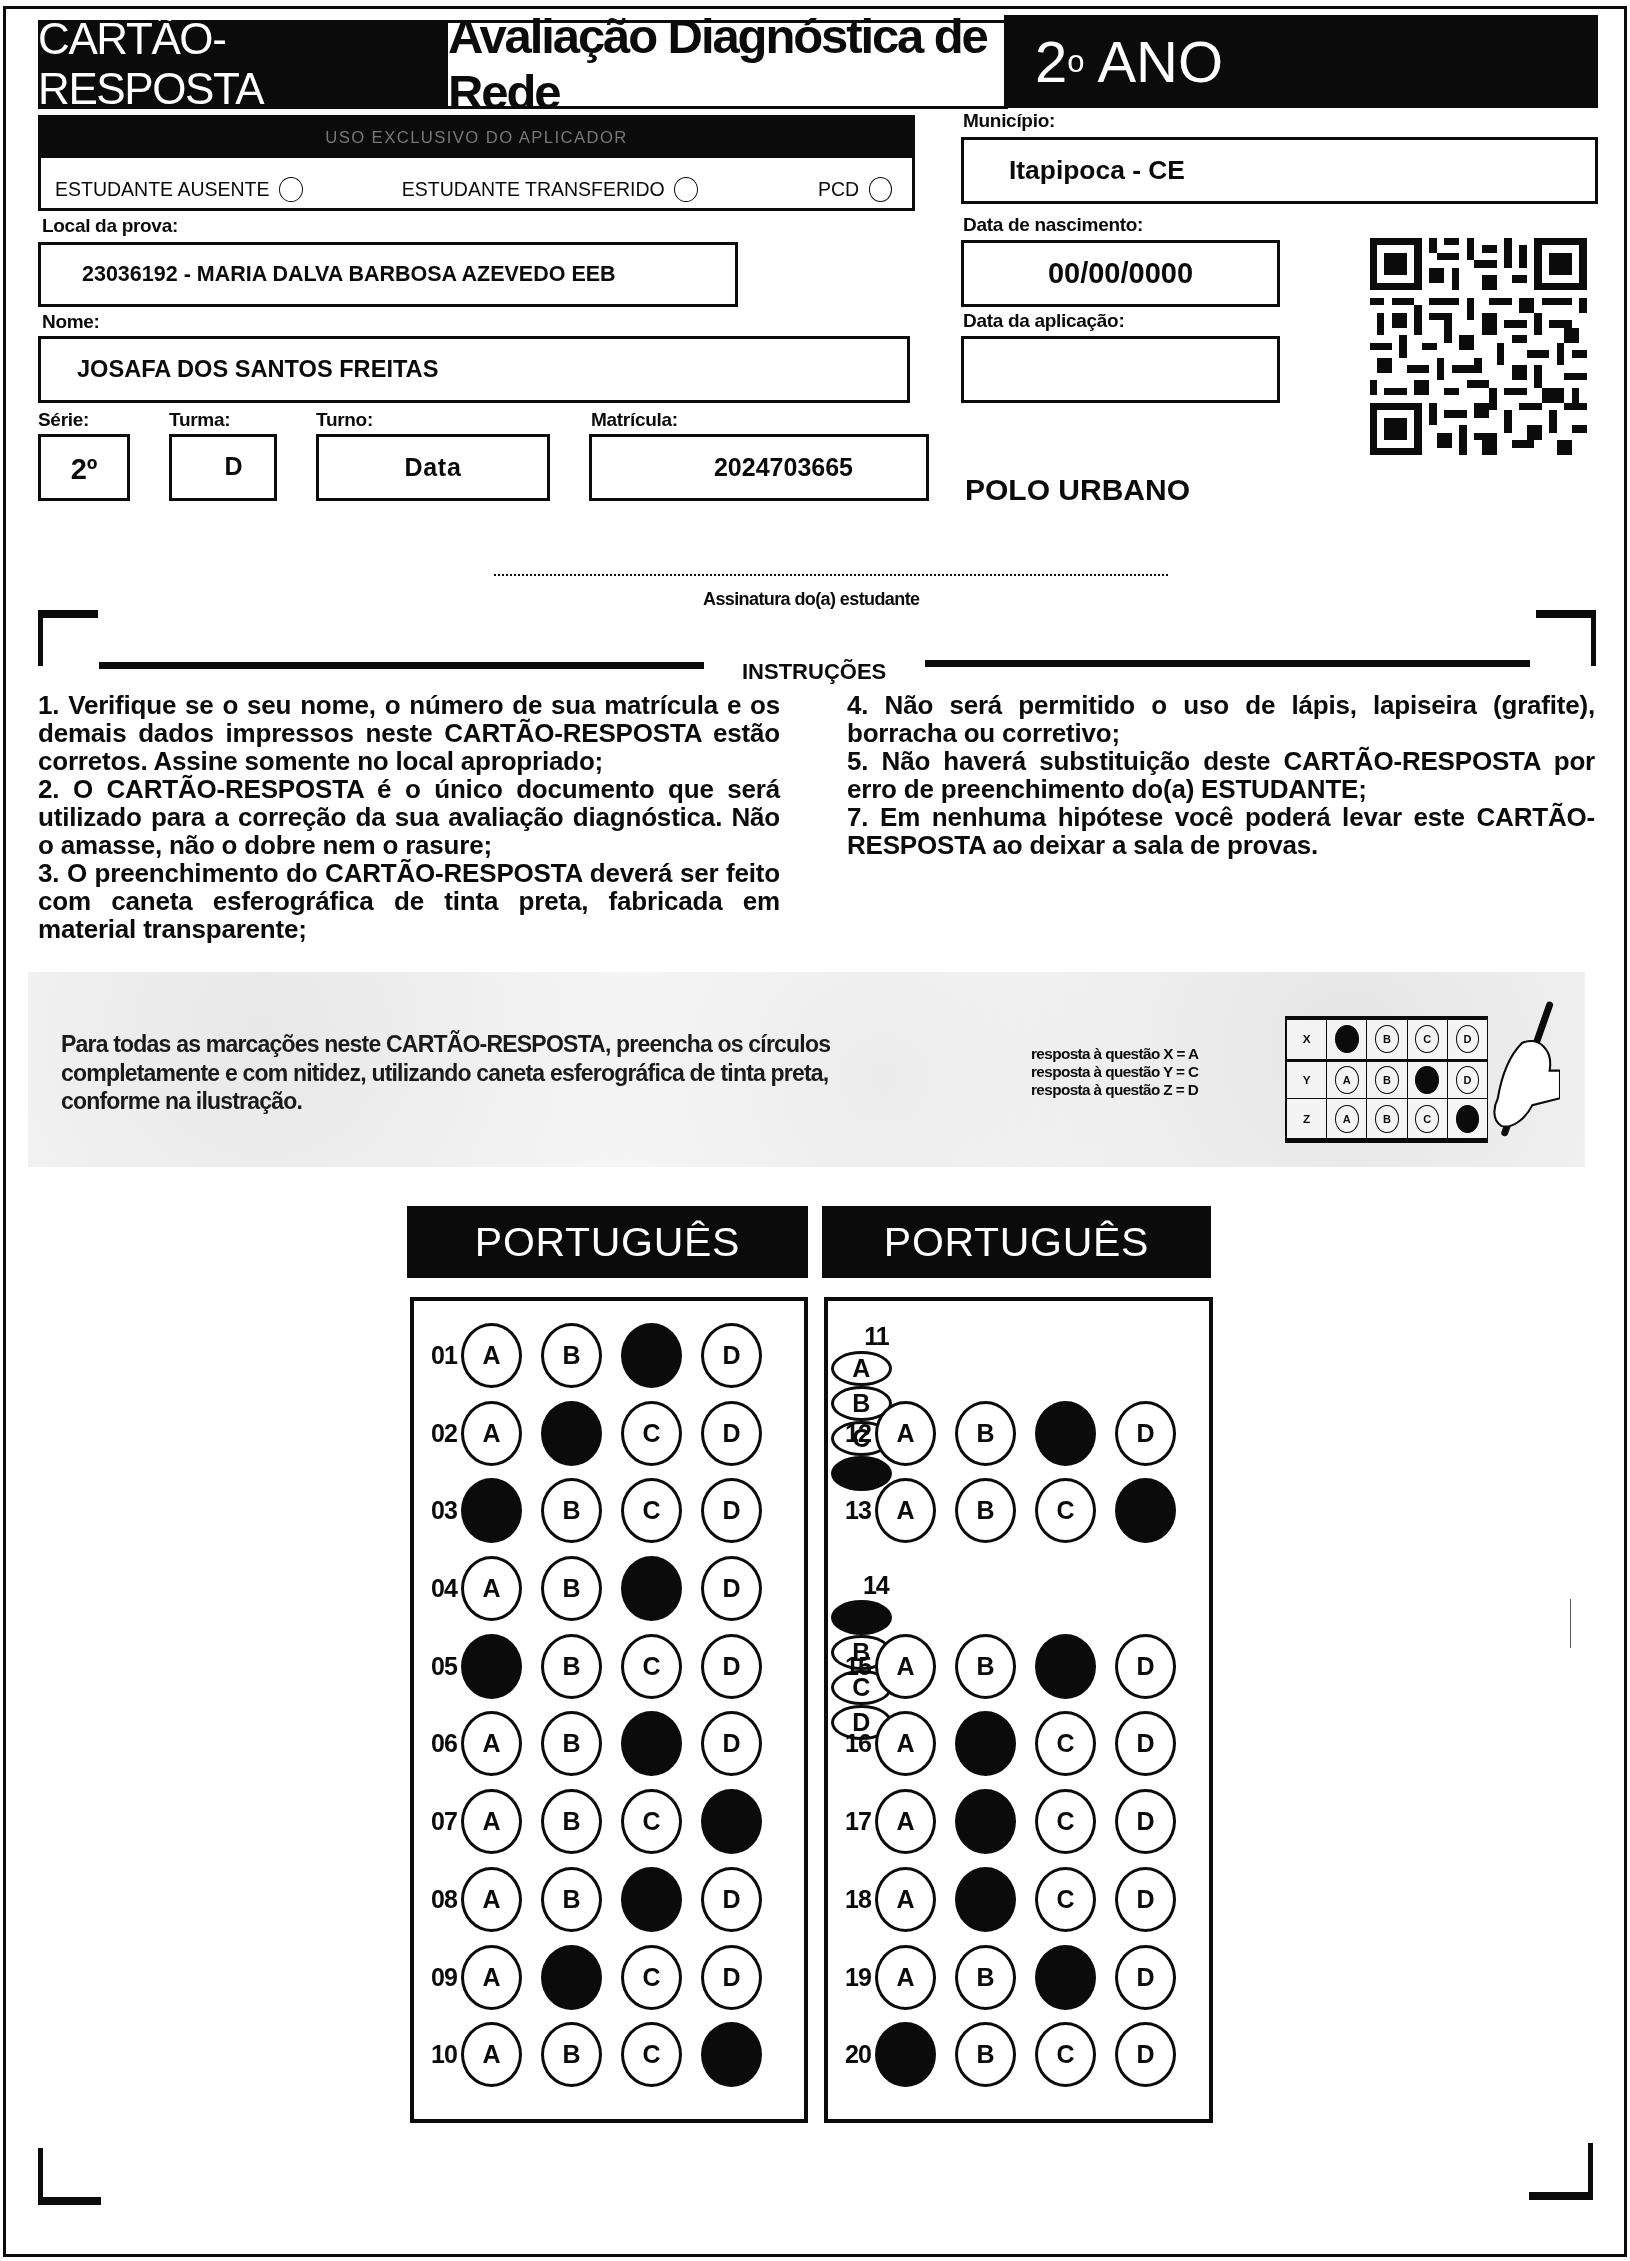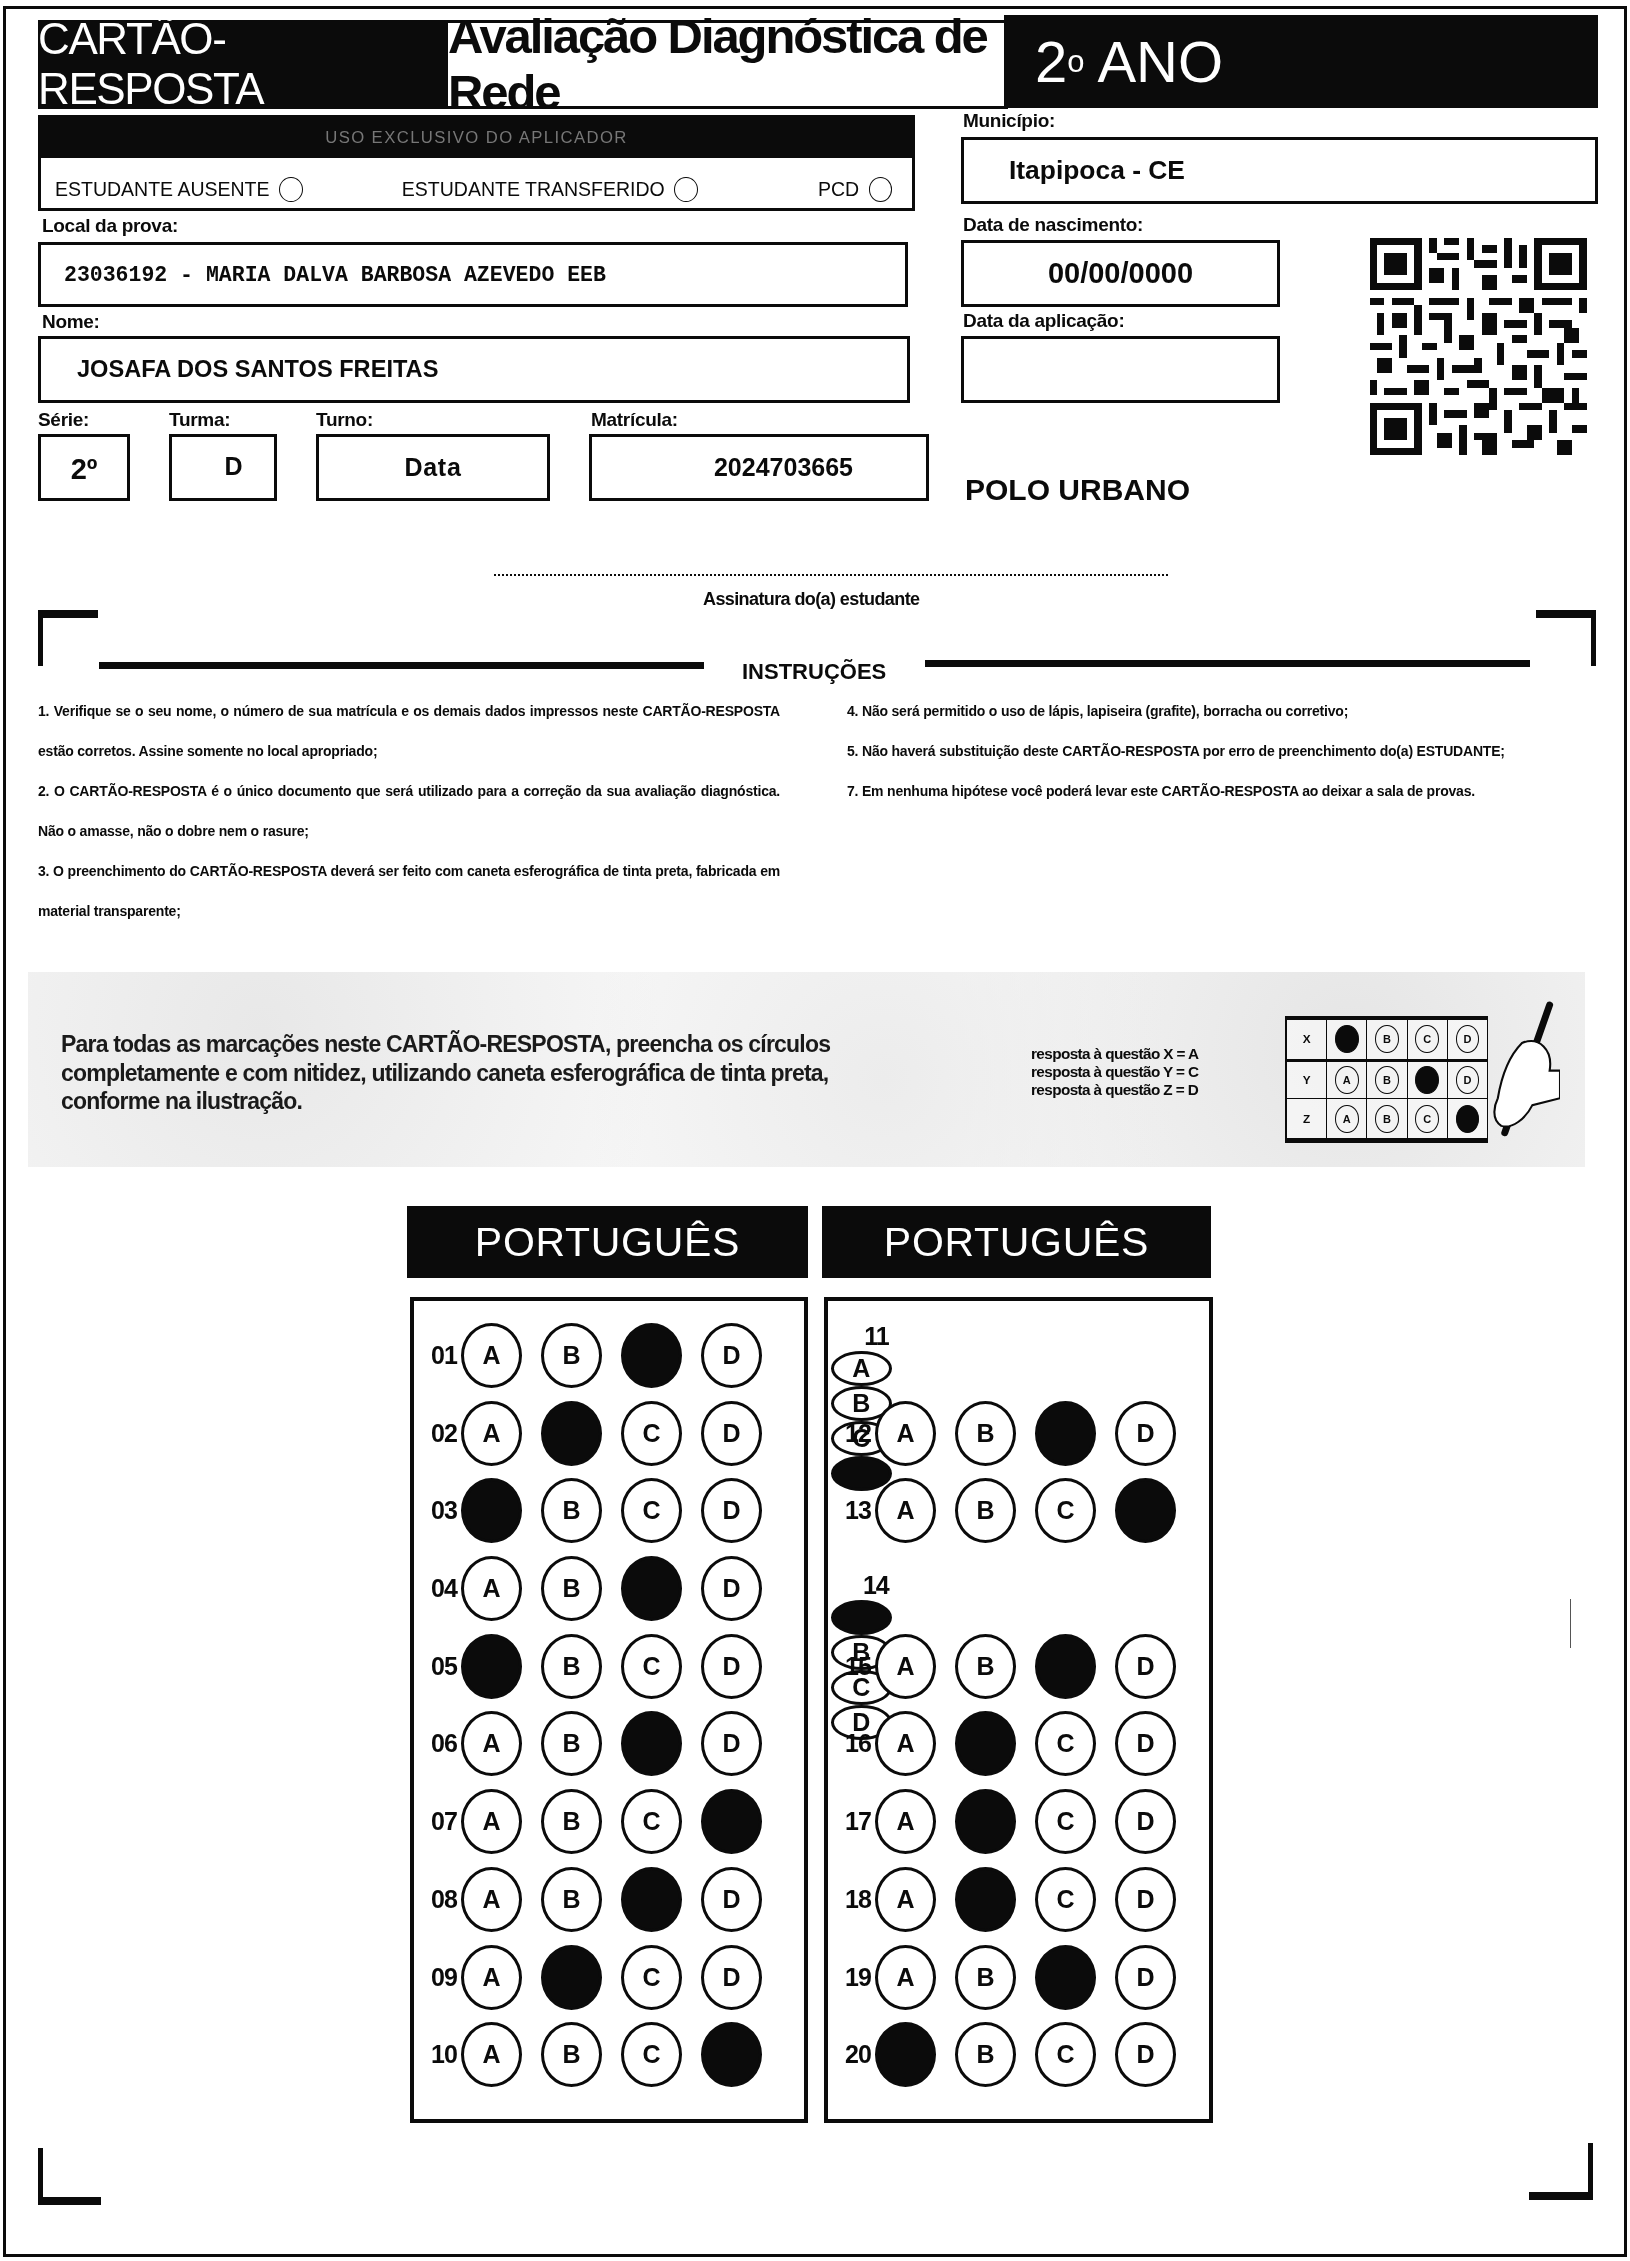--- a/index.html
+++ b/index.html
@@ -19,21 +19,21 @@
   .aplic-row { position: absolute; left: 14px; right: 14px; top: 54px; height: 35px; display: flex; align-items: center; font-size: 19.5px; }
   .aplic-opt { display: flex; align-items: center; gap: 9.7px; }
   .radio { display: inline-block; width: 23.6px; height: 25px; border: 1.7px solid #0b0b0b; border-radius: 50%; background: #fff; }
   .lbl { font-size: 19px; font-weight: bold; letter-spacing: -0.3px; }
   .field { border: 3.5px solid #0b0b0b; background: #fff; display: flex; align-items: center; font-weight: bold; }
   .qr { left: 1368px; top: 238px; width: 220px; height: 217px; }
   .sig-line { left: 494px; top: 574px; width: 674px; border-top: 2.8px dotted #0b0b0b; }
   .corner { border-color: #0b0b0b; border-style: solid; border-width: 0; }
   .instr-title { left: 742px; top: 659px; font-size: 22px; font-weight: bold; }
   .instr-bar { height: 7px; background: #0b0b0b; }
-  .instr-col { font-size: 14px; font-weight: bold; line-height: 40px; text-align: justify; letter-spacing: -0.2px; }
+  .instr-col { font-size: 26px; font-weight: bold; line-height: 28px; text-align: justify; letter-spacing: -0.2px; }
   .illu { left: 28px; top: 972px; width: 1557px; height: 195px; background: radial-gradient(circle at 15% 30%, #e8e8e8 0, transparent 30%), radial-gradient(circle at 55% 55%, #ececec 0, transparent 35%), radial-gradient(circle at 85% 40%, #e5e5e5 0, transparent 30%), #f6f6f6; }
   .illu-text { left: 61px; top: 1030px; width: 834px; font-size: 23px; font-weight: bold; line-height: 28.5px; letter-spacing: -0.8px; color: #1a1a1a; }
   .ex-legend { left: 1031px; top: 1045px; font-size: 15.3px; font-weight: bold; line-height: 18px; letter-spacing: -0.6px; }
   .ex-grid { left: 1285px; top: 1016px; width: 203px; height: 127px; border-top: 4.2px solid #0b0b0b; border-bottom: 4.2px solid #0b0b0b; border-left: 2.1px solid #0b0b0b; display: grid; grid-template-columns: repeat(5, 1fr); grid-template-rows: repeat(3, 1fr); background: rgba(255,255,255,0.5); }
   .ex-cell { border-right: 1.4px solid #0b0b0b; border-bottom: 1.4px solid #0b0b0b; display: flex; align-items: center; justify-content: center; font-size: 11.8px; font-weight: bold; }
   .ex-cell:nth-child(n+6):nth-child(-n+10) { border-top: 2.8px solid #0b0b0b; }
   .ex-bub { width: 23.6px; height: 28px; border: 1.7px solid #0b0b0b; border-radius: 50%; display: flex; align-items: center; justify-content: center; font-size: 11px; }
   .ex-bub.filled { background: #0b0b0b; }
   .pencil { left: 1484px; top: 1001px; width: 76px; height: 153px; }
   .subj { top: 1206px; height: 72px; background: #0b0b0b; color: #fff; font-size: 41px; display: flex; align-items: center; justify-content: center; letter-spacing: 0.7px; }
@@ -78,21 +78,21 @@
     </div>
   </div>
 </div>
 
 <div class="abs lbl" style="left:963px;top:110px;">Município:</div>
 <div class="abs field" style="left:961px;top:137px;width:637px;height:67px;padding-left:45px;font-size:26.4px;">
     <span>Itapipoca - CE</span>
   </div>
 
 <div class="abs lbl" style="left:42px;top:215px;">Local da prova:</div>
-<div class="abs field" style="left:38px;top:242px;width:870px;height:65px;padding-left:23px;font-size:21.5px;font-family:Liberation Mono, monospace;">
+<div class="abs field" style="left:38px;top:242px;width:700px;height:65px;padding-left:41px;font-size:21.5px;">
     <span>23036192 - MARIA DALVA BARBOSA AZEVEDO EEB</span>
   </div>
 
 <div class="abs lbl" style="left:963px;top:214px;">Data de nascimento:</div>
 <div class="abs field" style="left:961px;top:240px;width:319px;height:67px;justify-content:center;font-size:29px;">
     <span>00/00/0000</span>
   </div>
 
 <div class="abs lbl" style="left:42px;top:311px;">Nome:</div>
 <div class="abs field" style="left:38px;top:336px;width:872px;height:67px;padding-left:36px;font-size:23.6px;">

